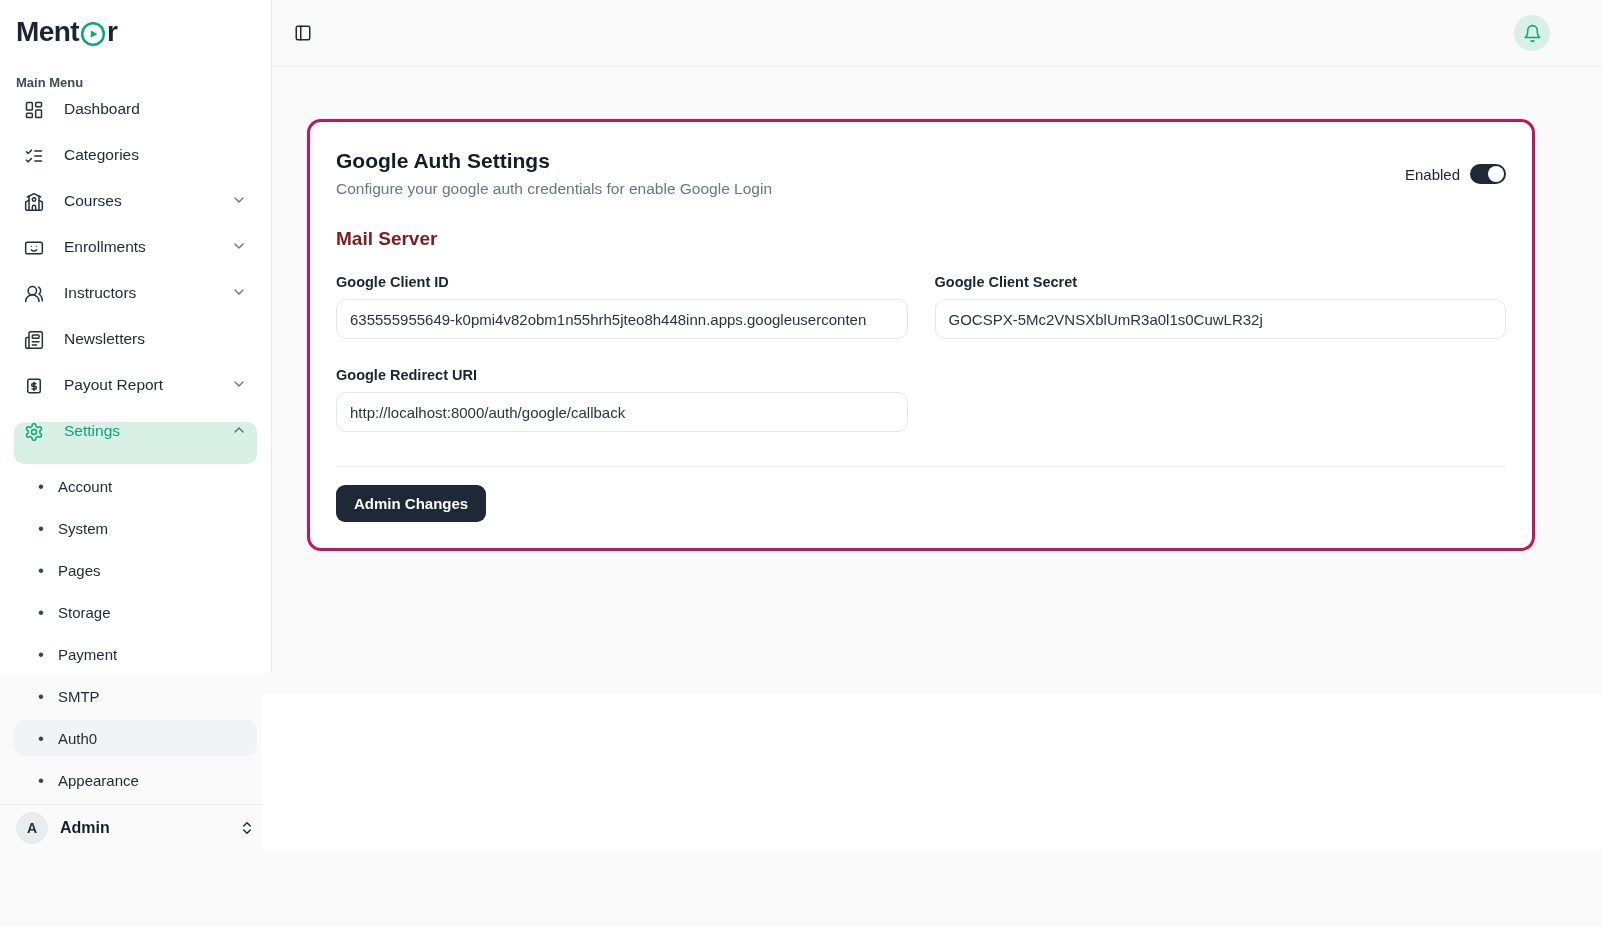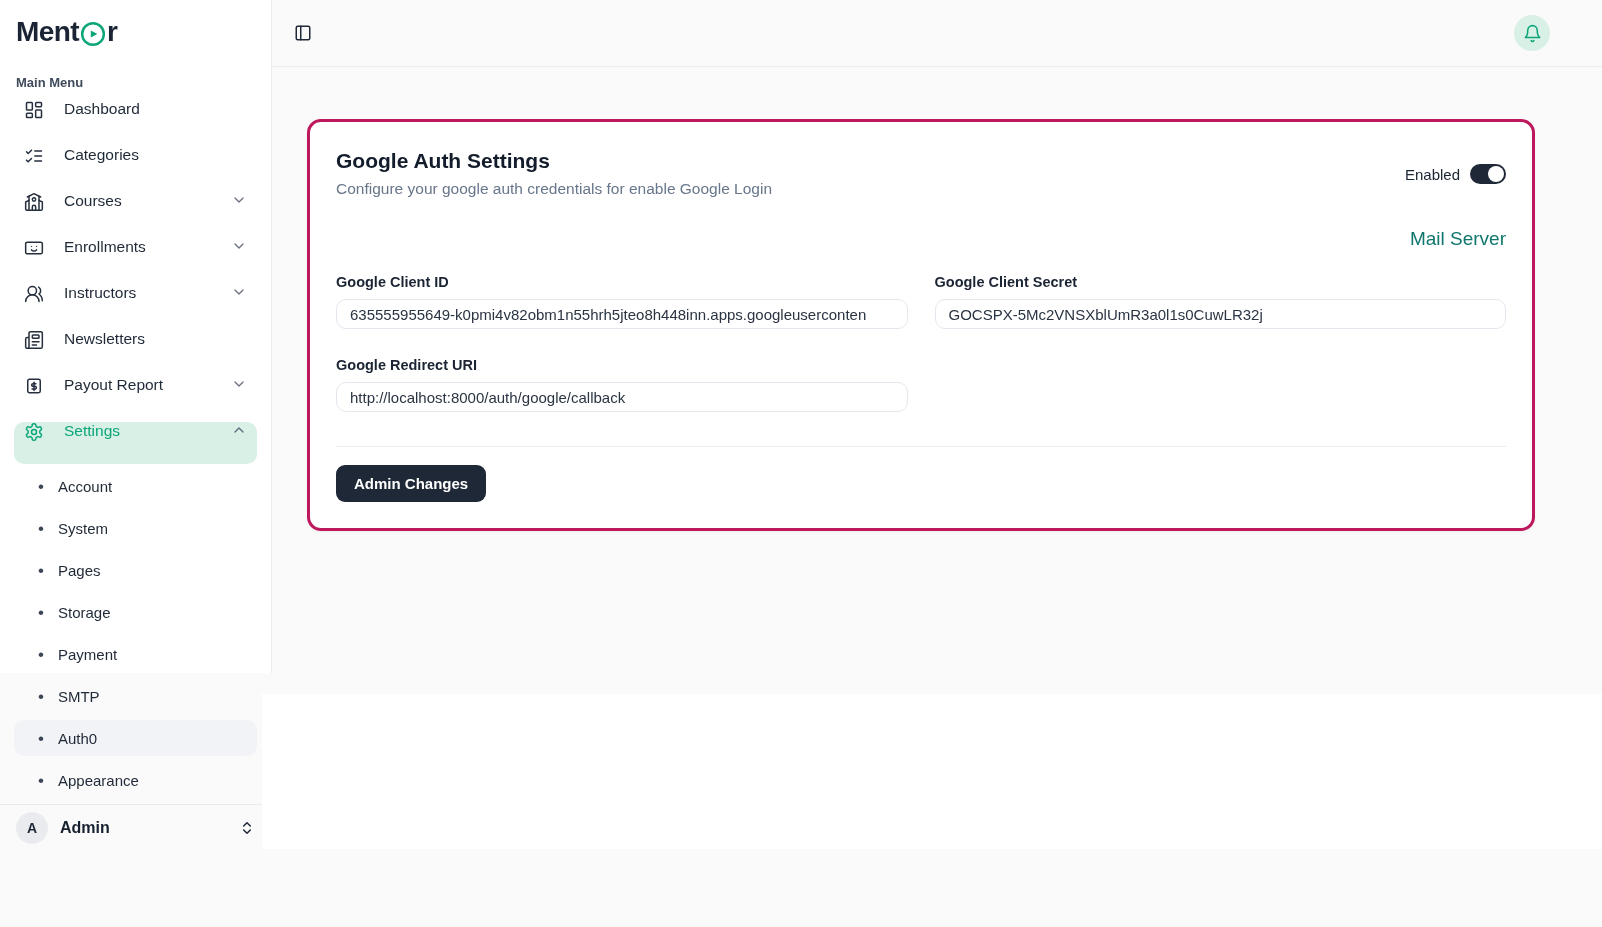--- a/index.html
+++ b/index.html
@@ -77,25 +77,25 @@
     border:3px solid #be185d; border-radius:14px;
     box-shadow:0 1px 3px rgba(16,24,40,0.05);
     padding:26px;
   }
   .card-head { display:flex; align-items:flex-start; justify-content:space-between; }
   .card-title { font-size:21px; font-weight:700; color:#121c2b; line-height:1.2; }
   .card-subtitle { font-size:15.5px; color:#67768a; margin-top:7px; }
   .toggle-row { display:flex; align-items:center; gap:10px; margin-top:16px; font-size:15px; font-weight:500; color:#1a2433; }
   .toggle { width:36px; height:20px; border-radius:12px; background:#1e2836; position:relative; display:inline-block; cursor:pointer; flex:none; }
   .toggle .knob { position:absolute; right:2px; top:2px; width:16px; height:16px; border-radius:50%; background:#ffffff; }
-  .section-title { font-size:19px; font-weight:400; color:#0f766e; margin:30px 0 24px;text-align:right; }
+  .section-title { font-size:19px; font-weight:700; color:#7f1d1d; margin:30px 0 24px; }
   .grid { display:grid; grid-template-columns:1fr 1fr; column-gap:27px; row-gap:28px; }
   .field label { display:block; font-size:14.5px; font-weight:600; color:#1a2433; margin-bottom:9px; }
   .field input {
-    width:100%; height:30px; border:1px solid #e3e7ee; border-radius:10px;
+    width:100%; height:40px; border:1px solid #e3e7ee; border-radius:10px;
     padding:0 13px; font-size:15px; color:#2a3442; background:#fff;
     font-family:"Liberation Sans", sans-serif; outline:none;
     text-overflow:clip; white-space:nowrap; overflow:hidden;
   }
   .divider { border:none; border-top:1px solid #e9edf2; margin:34px 0 0; }
   .save-btn {
     margin-top:18px; height:37px; padding:0 18px; border:none; border-radius:9px;
     background:#1e2836; color:#ffffff; font-size:15px; font-weight:600;
     font-family:"Liberation Sans", sans-serif; cursor:pointer;
   }

